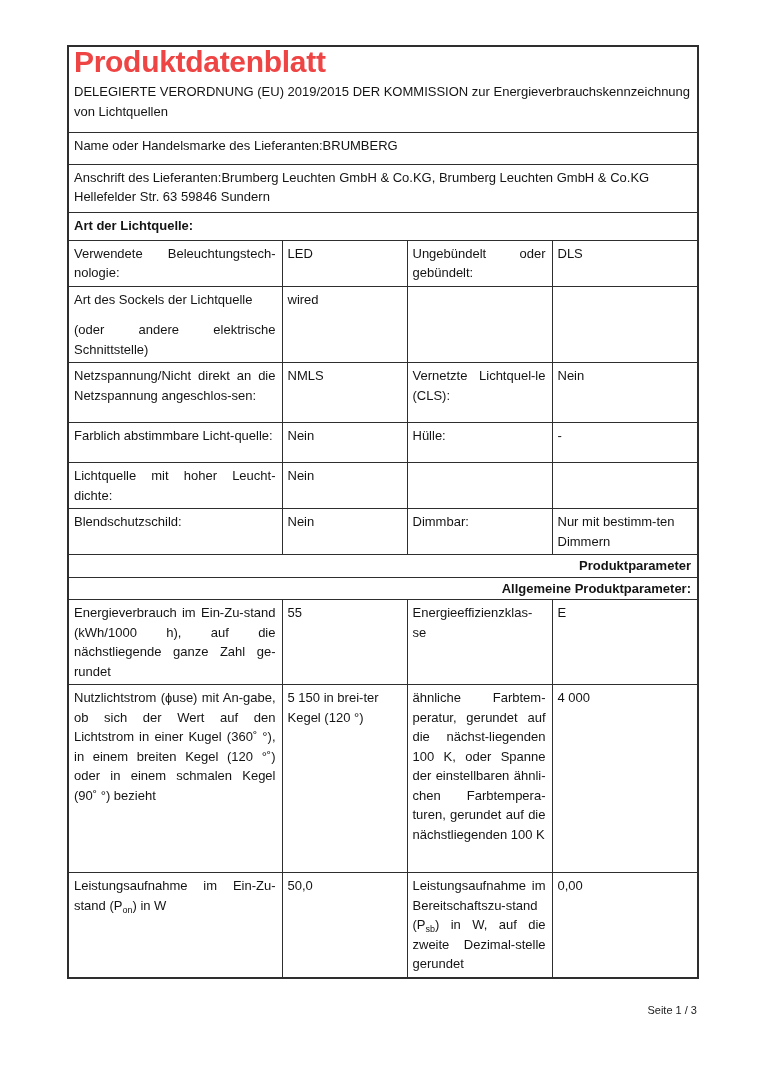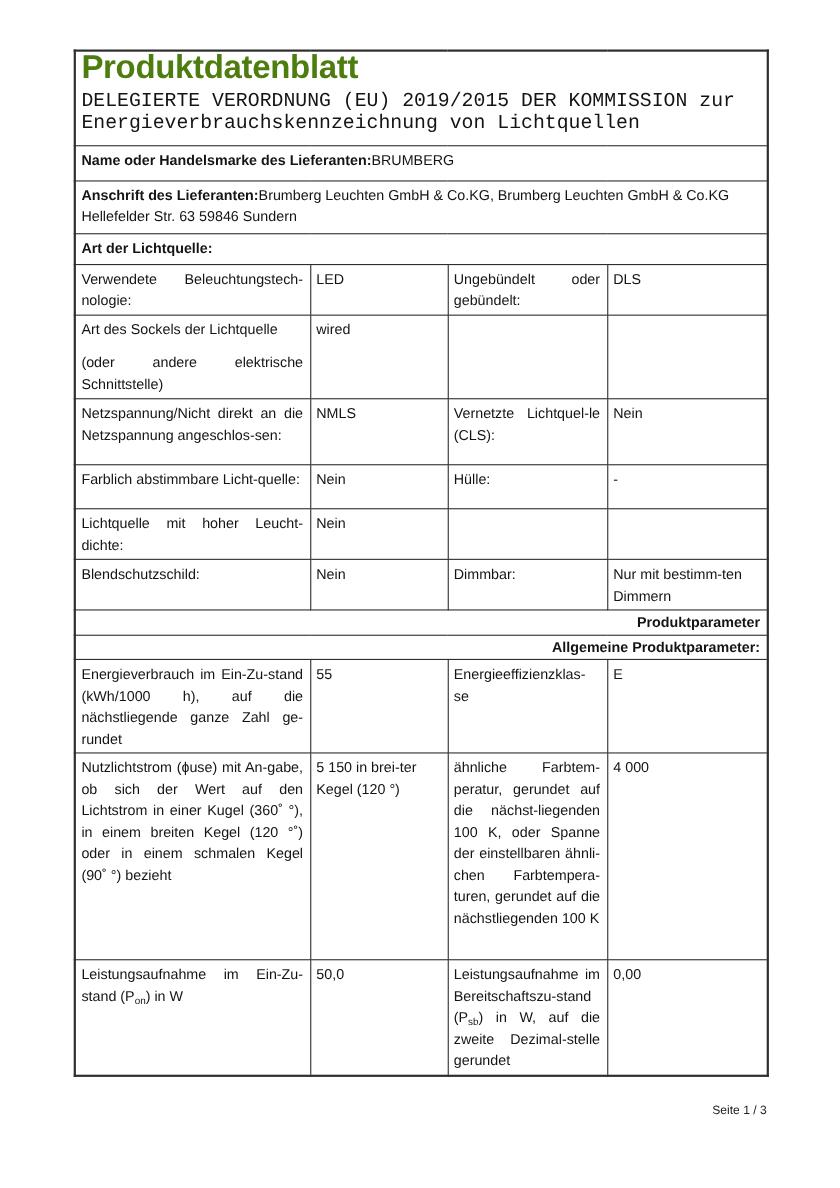--- a/index.html
+++ b/index.html
@@ -24,22 +24,22 @@
     line-height:19.5px;
     word-wrap:break-word;
   }
   td.titleblock{padding:6px 8px 8px 8px;}
   .doc-title{
     font-size:30px;
     font-weight:bold;
     letter-spacing:-0.3px;
     margin:2px 0 10px 0;
   }
-  .doc-subtitle{font-size:18px;line-height:20px;font-family:Liberation Mono, monospace;}
-  .lbl{font-weight:bold;}
+  .doc-subtitle{font-size:13px;line-height:20px;}
+  .lbl{font-weight:normal;}
   .val{margin-left:0;}
   .sect{font-weight:bold;}
   .just{text-align:justify;}
   .ctr{}
   .ctrbold{text-align:right;font-weight:bold;}
   .para2{margin-top:11px;}
   sub{font-size:9px;vertical-align:-3px;line-height:0;}
   
   .h86{height:86px}.h32{height:32px}.h48{height:48px}.h29{height:29px}
   .h28{height:28px}.h39{height:39px}.h63{height:63px}.h60{height:60px}
@@ -59,21 +59,21 @@
     <colgroup>
       <col style="width:214px">
         <col style="width:125px">
         <col style="width:145px">
         <col style="width:146px">
     </colgroup>
 
     <tbody>
         <tr class="h86">
       <td colspan="4" class="titleblock">
-        <div class="doc-title" style="color:#4d7c0f">Produktdatenblatt</div>
+        <div class="doc-title" style="color:#ef4444">Produktdatenblatt</div>
         <div class="doc-subtitle">DELEGIERTE VERORDNUNG (EU) 2019/2015 DER KOMMISSION zur Energieverbrauchskennzeichnung von Lichtquellen</div>
       </td>
     </tr>
 
     <tr class="h32">
       <td colspan="4">
         <span class="lbl">Name oder Handelsmarke des Lieferanten:</span><span class="val">BRUMBERG</span>
       </td>
     </tr>
 

